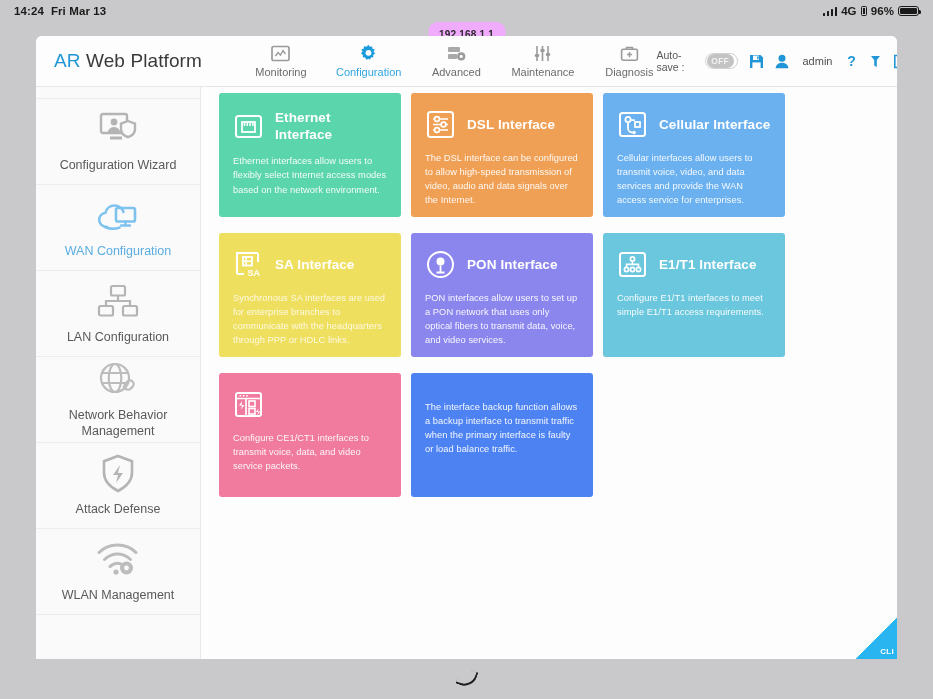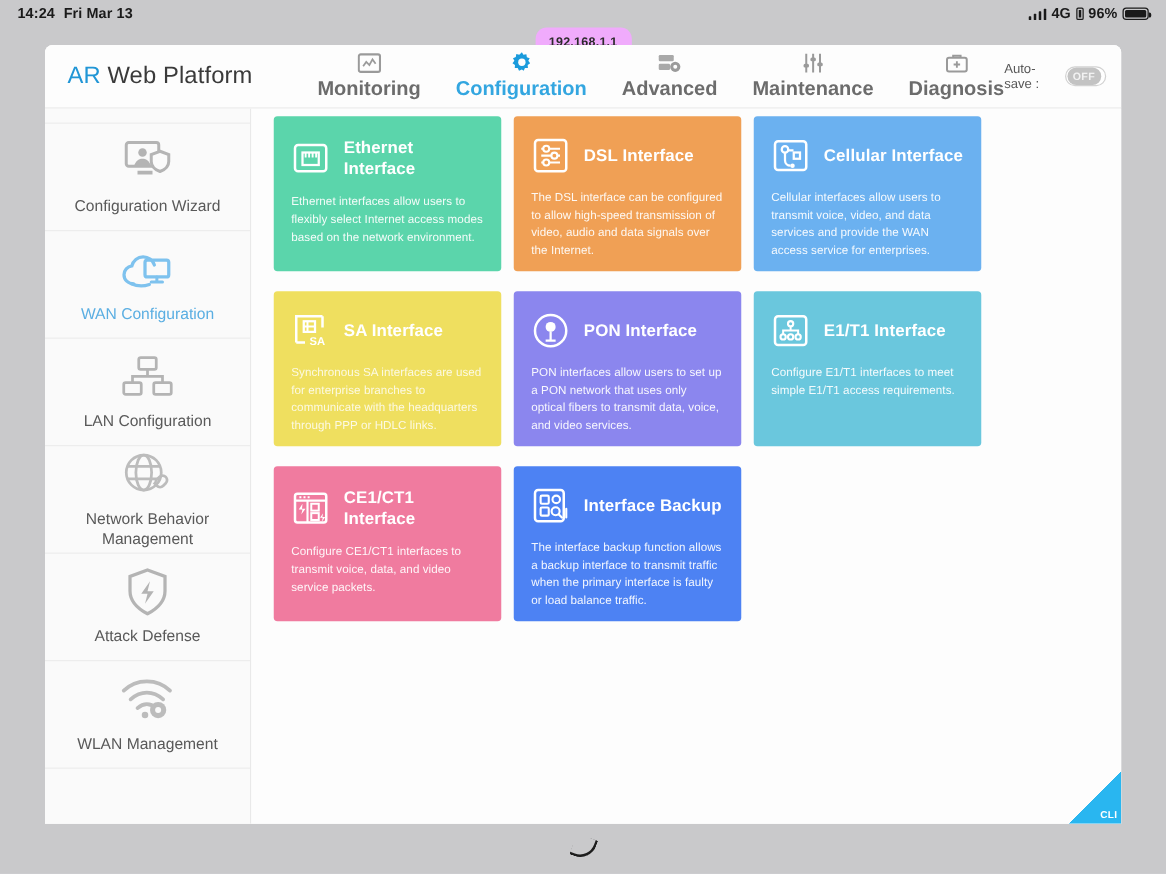--- a/index.html
+++ b/index.html
@@ -64,21 +64,21 @@
   .logo { font-size: 19px; color: #3a3a3a; letter-spacing: .1px; white-space: nowrap; }
   .logo b { color: #2196d6; font-weight: normal; }
   .logo span.wp { font-weight: normal; }
 
   .topnav { display: flex; align-items: center; gap: 28px; margin-left: 52px; }
   .nav-item {
     display: flex; flex-direction: column; align-items: center;
     gap: 3px; cursor: pointer; min-width: 54px;
   }
   .nav-item .nav-ico { height: 19px; display: flex; align-items: center; justify-content: center; }
-  .nav-item .nav-lbl { font-size: 16px; color: #6c6c6c; white-space: nowrap; font-weight: bold; }
+  .nav-item .nav-lbl { font-size: 11px; color: #6c6c6c; white-space: nowrap; }
   .nav-item.active .nav-lbl { color: #33a6e0; }
 
   .header-right { margin-left: auto; display: flex; align-items: center; gap: 11px; }
   .autosave-lbl { font-size: 10.5px; color: #585858; }
   .toggle {
     width: 46px; height: 16px; border-radius: 9px;
     border: 1px solid #d2d2d2; background: #fff;
     display: flex; align-items: center; cursor: pointer;
   }
   .toggle .knob {
@@ -471,39 +471,25 @@
                   <rect x="3" y="4" width="25" height="23" rx="2" fill="none" stroke="#fff" stroke-width="2"></rect>
                   <path d="M3 9.5h25" stroke="#fff" stroke-width="1.7"></path>
                   <path d="M6.5 6.8h1.6M9.8 6.8h1.6M13.1 6.8h1.6" stroke="#fff" stroke-width="1.5"></path>
                   <path d="M13 9.5v17.5" stroke="#fff" stroke-width="1.7"></path>
                   <rect x="16" y="12" width="6" height="5.5" fill="none" stroke="#fff" stroke-width="1.6"></rect>
                   <rect x="16" y="19.5" width="6" height="5.5" fill="none" stroke="#fff" stroke-width="1.6"></rect>
                   <path d="M9 12l-3 4.5h3l-1 4 3.4-4.6H8.6z" fill="#fff"></path>
                   <path d="M25.5 19.5l-2.5 3.6h2.2l-.8 3.2 2.8-3.8h-2.3z" fill="#fff"></path>
                 </svg>
             </span>
-            <span class="card-title">CE1/CT1 Interface</span>
           </div>
           <div class="card-desc">Configure CE1/CT1 interfaces to transmit voice, data, and video service packets.</div>
         </div>
 
         <div class="card" style="background:#4d82f3">
-          <div class="card-head">
-            <span class="card-ico">
-              <svg width="31" height="31" viewBox="0 0 31 31">
-                  <rect x="3" y="3" width="23" height="25" rx="2.5" fill="none" stroke="#fff" stroke-width="2"></rect>
-                  <rect x="7.5" y="7.5" width="6.5" height="6.5" rx="1" fill="none" stroke="#fff" stroke-width="1.7"></rect>
-                  <rect x="7.5" y="17" width="6.5" height="6.5" rx="1" fill="none" stroke="#fff" stroke-width="1.7"></rect>
-                  <rect x="17" y="7.5" width="6" height="6" rx="3" fill="none" stroke="#fff" stroke-width="1.7"></rect>
-                  <circle cx="19.5" cy="20" r="3.2" fill="none" stroke="#fff" stroke-width="1.7"></circle>
-                  <path d="M22 22.5l2.5 2.5M28 18v7" stroke="#fff" stroke-width="1.7" stroke-linecap="round"></path>
-                </svg>
-            </span>
-            <span class="card-title">Interface Backup</span>
-          </div>
           <div class="card-desc">The interface backup function allows a backup interface to transmit traffic when the primary interface is faulty or load balance traffic.</div>
         </div>
 
       </div>
 
       <div class="cli-badge">
         <span class="tri"></span>
         <span class="txt">CLI</span>
       </div>
     </div>

